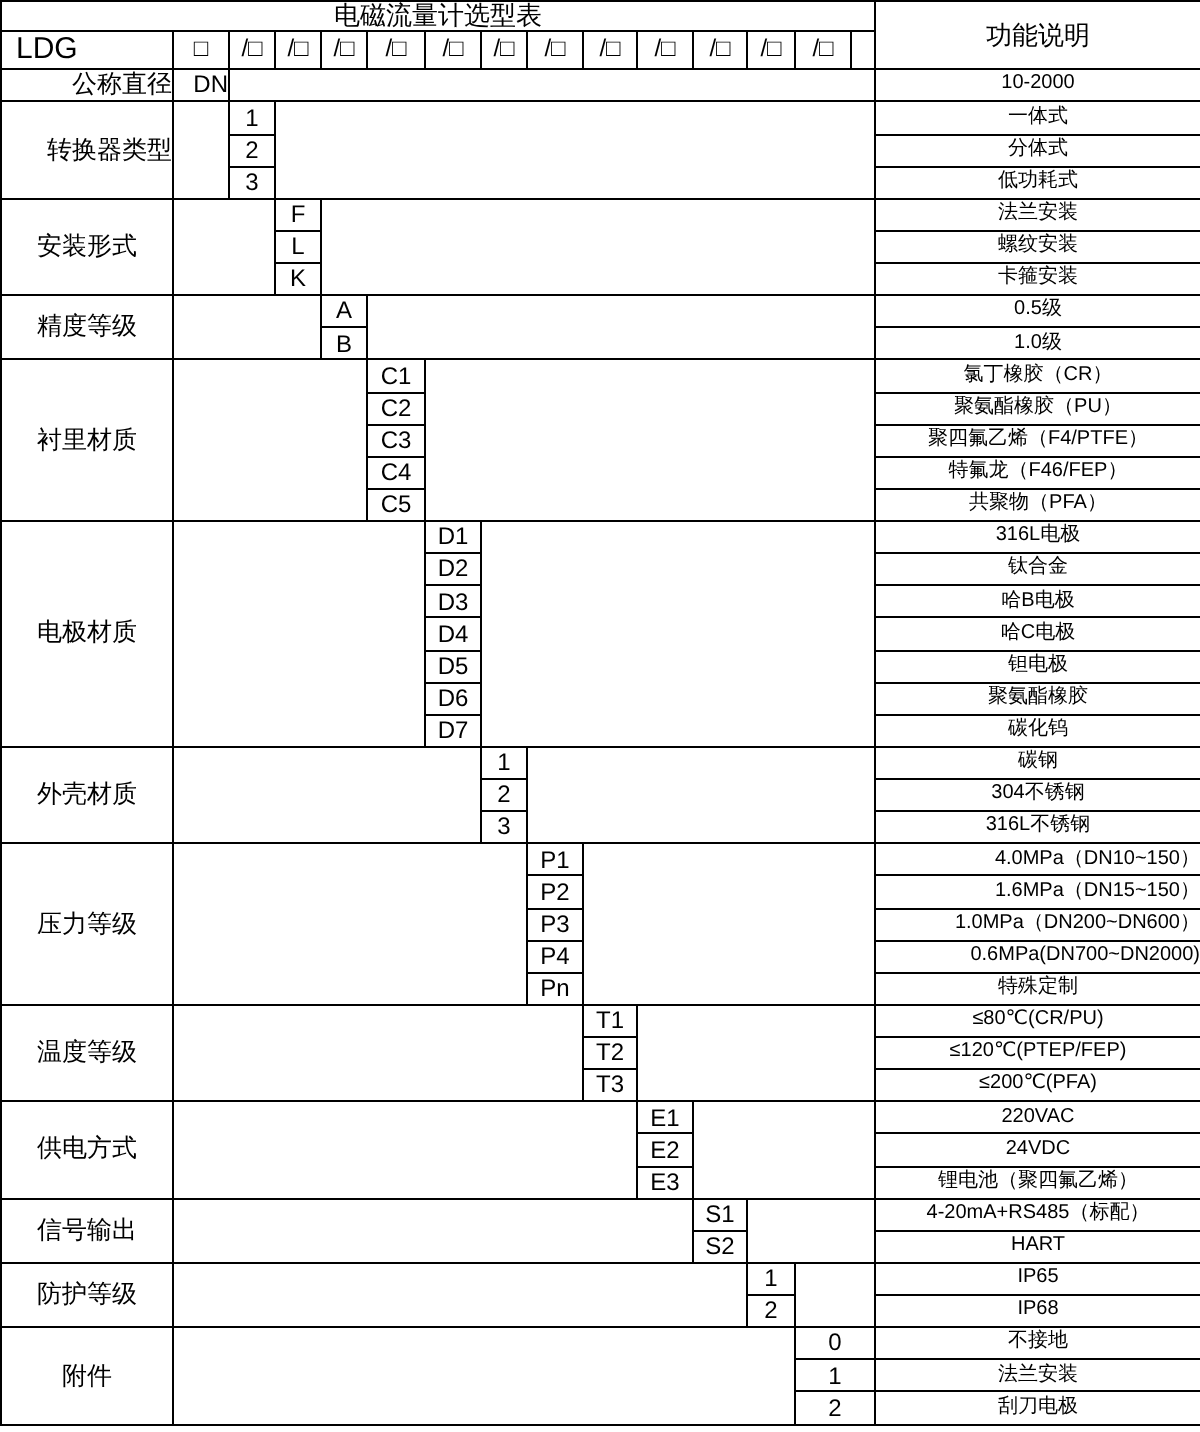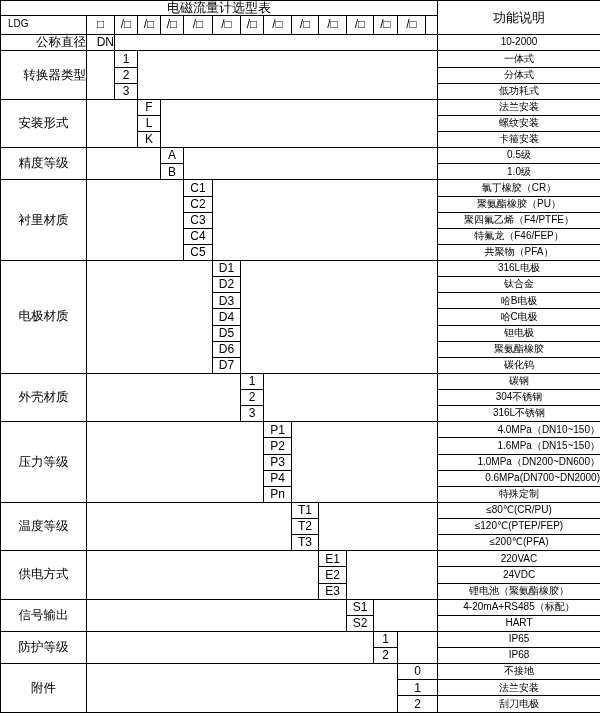--- a/index.html
+++ b/index.html
@@ -30,21 +30,21 @@
   }
   tr.r-title { height: 14px; }
   tr.r-model { height: 19px; }
   td.c-title   { font-size: 13px; }
   td.c-fnh     { font-size: 13px; }
   td.c-label   { font-size: 12.5px; }
   td.c-code    { font-size: 12px; }
   td.c-box     { font-size: 12px; }
   td.c-func    { font-size: 10px; margin-left: 12px; }
   td.al-left   { text-align: right; padding-left: 3px; }
-  td.c-model-prefix { text-align: left; padding-left: 7px; font-size: 10px; }
+  td.c-model-prefix { text-align: left; padding-left: 7px; font-size: 15px; }
 </style>
 </head>
 <body>
 
 <table class="sel-table">
   <colgroup>
     <col style="width:86px">
       <col style="width:28px">
       <col style="width:23px">
     <col style="width:23px">
@@ -243,21 +243,21 @@
         <td class="c-code" colspan="1">E1</td>
         <td class="c-blank" colspan="4" rowspan="3"></td>
         <td class="c-func">220VAC</td>
       </tr>
       <tr>
         <td class="c-code" colspan="1">E2</td>
         <td class="c-func">24VDC</td>
       </tr>
       <tr>
         <td class="c-code" colspan="1">E3</td>
-        <td class="c-func">锂电池（聚氨酯橡胶）</td>
+        <td class="c-func">锂电池（聚四氟乙烯）</td>
       </tr>
       <tr>
         <td class="c-label" rowspan="2">信号输出</td>
         <td class="c-blank" colspan="10" rowspan="2"></td>
         <td class="c-code" colspan="1">S1</td>
         <td class="c-blank" colspan="3" rowspan="2"></td>
         <td class="c-func">4-20mA+RS485（标配）</td>
       </tr>
       <tr>
         <td class="c-code" colspan="1">S2</td>

